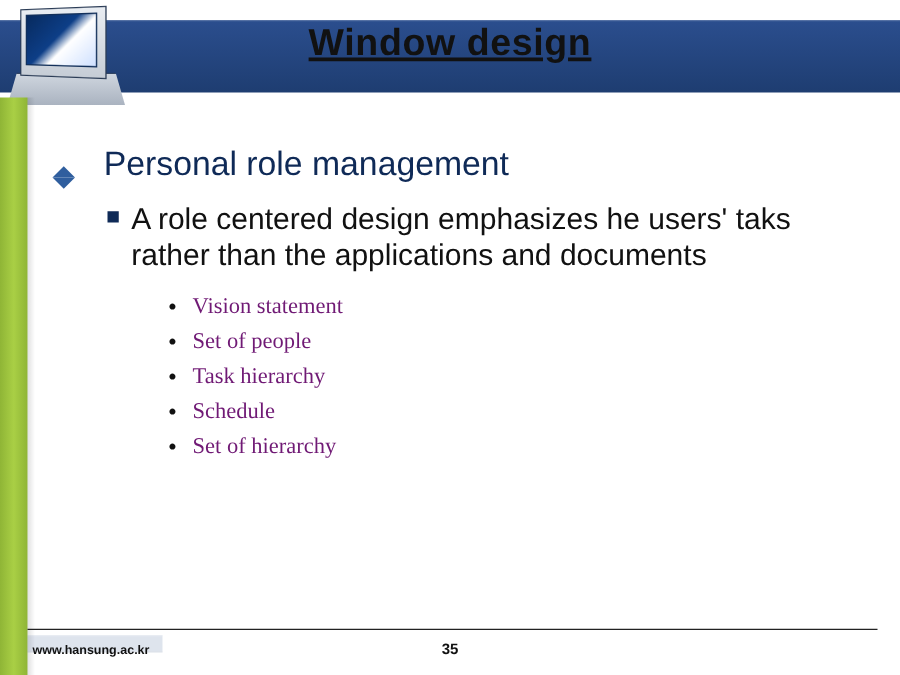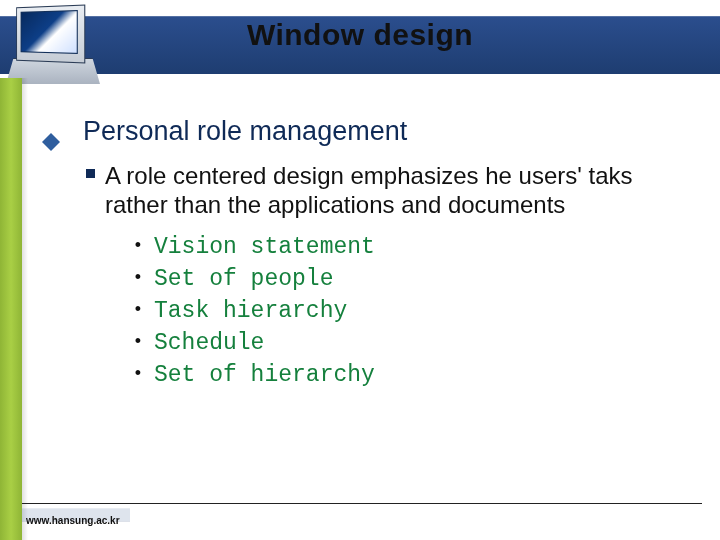--- a/index.html
+++ b/index.html
@@ -2,21 +2,21 @@
 <html><head>
 <meta charset="utf-8">
 <style>
   * { box-sizing: border-box; margin: 0; padding: 0; }
   html, body { width: 720px; height: 540px; font-family: Verdana, Arial, sans-serif; background: #fff; overflow: hidden; }
   .slide { position: relative; width: 720px; height: 540px; background: #fff; }
 
   
   .header-band { position: absolute; left: 0; top: 16px; width: 720px; height: 58px; background: linear-gradient(#2b4e8e,#1e3d71); }
   .header-band::before { content:""; position:absolute; left:0; right:0; top:0; height:1px; background: rgba(255,255,255,0.2); }
-  .title { position: absolute; top: 18px; left: 0; width: 720px; text-align: center; font-weight: bold; font-size: 30px; color: #111; letter-spacing: 0.5px; }
+  .title { position: absolute; top: 18px; left: 0; width: 720px; text-align: center; font-weight: bold; font-size: 30px; color: #111; letter-spacing: 0.5px; text-decoration: underline; }
 
   
   .logo { position: absolute; left: 6px; top: 0; width: 94px; height: 84px; }
   .logo .frame { position:absolute; left:8px; top:6px; width:70px; height:56px; background: linear-gradient(#e9edf2,#c6cdd6); border:1px solid #2a3b55; transform: perspective(120px) rotateY(-10deg); }
   .logo .screen { position:absolute; left:13px; top:11px; width:58px; height:42px; background: linear-gradient(135deg,#072a5e 0%,#0d3e87 45%,#ffffff 60%,#cfe0ff 100%); border:1px solid #13305a; transform: perspective(120px) rotateY(-10deg); }
   .logo .base  { position:absolute; left:0; top:58px; width:94px; height:26px; background: linear-gradient(#cfd6df,#aab3c0); border-top:1px solid #2a3b55; clip-path: polygon(8% 0, 92% 0, 100% 100%, 0 100%); }
 
   
   .left-stripe { position: absolute; left: 0; top: 78px; width: 22px; bottom: 0; background: linear-gradient(90deg,#8fb536,#a9cf45,#8fb536); }
   .left-stripe::after { content:""; position:absolute; right:-6px; top:0; width:6px; height:100%; background: linear-gradient(90deg, rgba(0,0,0,0.12), rgba(0,0,0,0)); }
@@ -29,21 +29,21 @@
   .h1-row { display:flex; align-items:flex-start; gap:23px; }
   .diamond { width: 0; height: 0; margin-top: 8px; border: 9px solid transparent; border-bottom-color: #2f5e9e; position: relative; }
   .diamond::after { content:""; position:absolute; left:-9px; top:9px; width:0; height:0; border:9px solid transparent; border-top-color:#2f5e9e; }
   .h1 { font-size: 27px; font-weight: normal; color: #0f2a57; }
   .lvl2 { margin: 14px 0 0 44px; display:flex; align-items:flex-start; gap:10px; }
   .sq { width:9px; height:9px; background:#0f2a57; margin-top:8px; flex:0 0 auto; }
   .lvl2-text { font-size: 24px; color:#111; line-height:1.22; max-width: 590px; font-family: Arial, sans-serif; }
   .lvl3 { margin: 14px 0 0 92px; }
   .lvl3-row { display:flex; align-items:flex-start; gap:12px; margin-bottom:6px; }
   .dot { font-size: 18px; line-height: 22px; color:#111; width:8px; text-align:center; }
-  .lvl3-text { font-size: 23px; color:#15803d; font-family: Liberation Mono, monospace; }
+  .lvl3-text { font-size: 18px; color:#701a75; font-family: Liberation Serif, serif; }
 
   
   .footer-rule { position:absolute; left:22px; right:18px; bottom:36px; height:1px; background:#222; }
   .footer-url { position:absolute; left:26px; bottom:14px; font-size:10px; font-weight:bold; color:#111; }
   .footer-page { position:absolute; left:0; right:0; bottom:14px; text-align:center; font-size:12px; font-weight:bold; color:#111; }
 </style>
 </head>
 <body>
 
 <div class="slide">
@@ -90,14 +90,15 @@
       <div class="lvl3-row">
         <span class="dot">•</span>
         <span class="lvl3-text">Set of hierarchy</span>
       </div>
     </div>
   </div>
 
   <div class="footer-rule"></div>
   <div class="footer-darktab"></div>
   <div class="footer-url">www.hansung.ac.kr</div>
+  <div class="footer-page">35</div>
 
 </div>
 
 </body></html>

